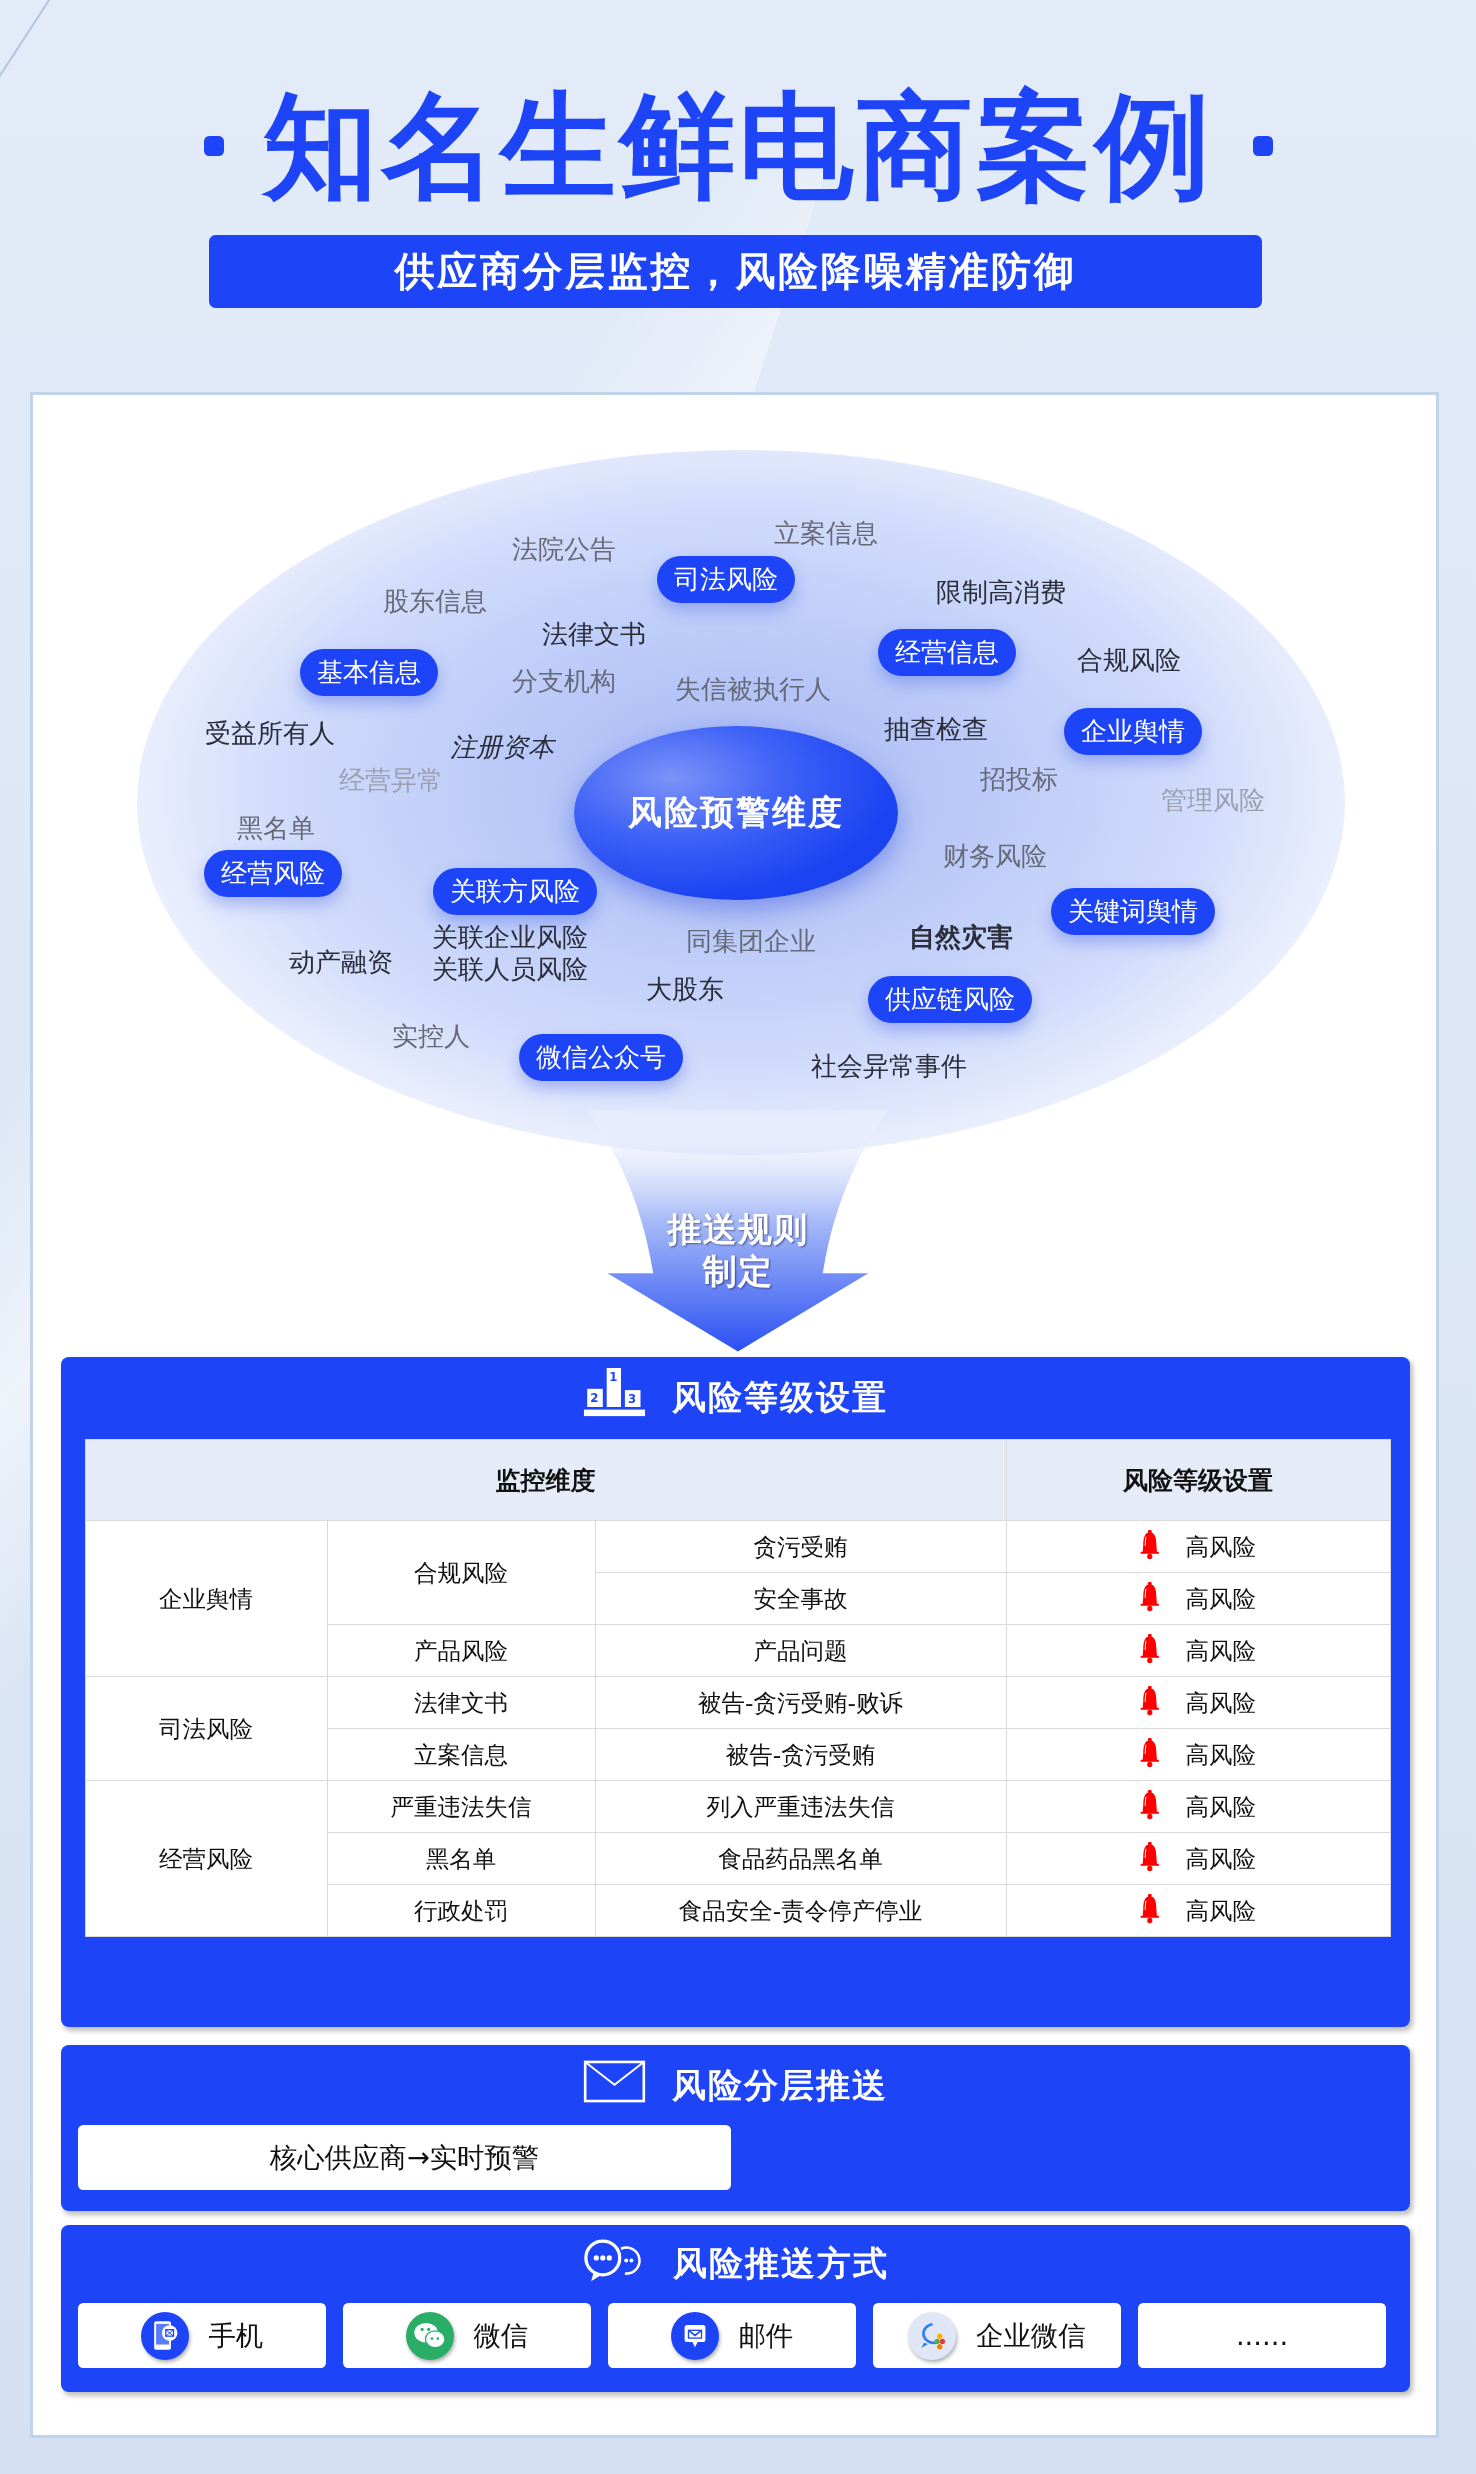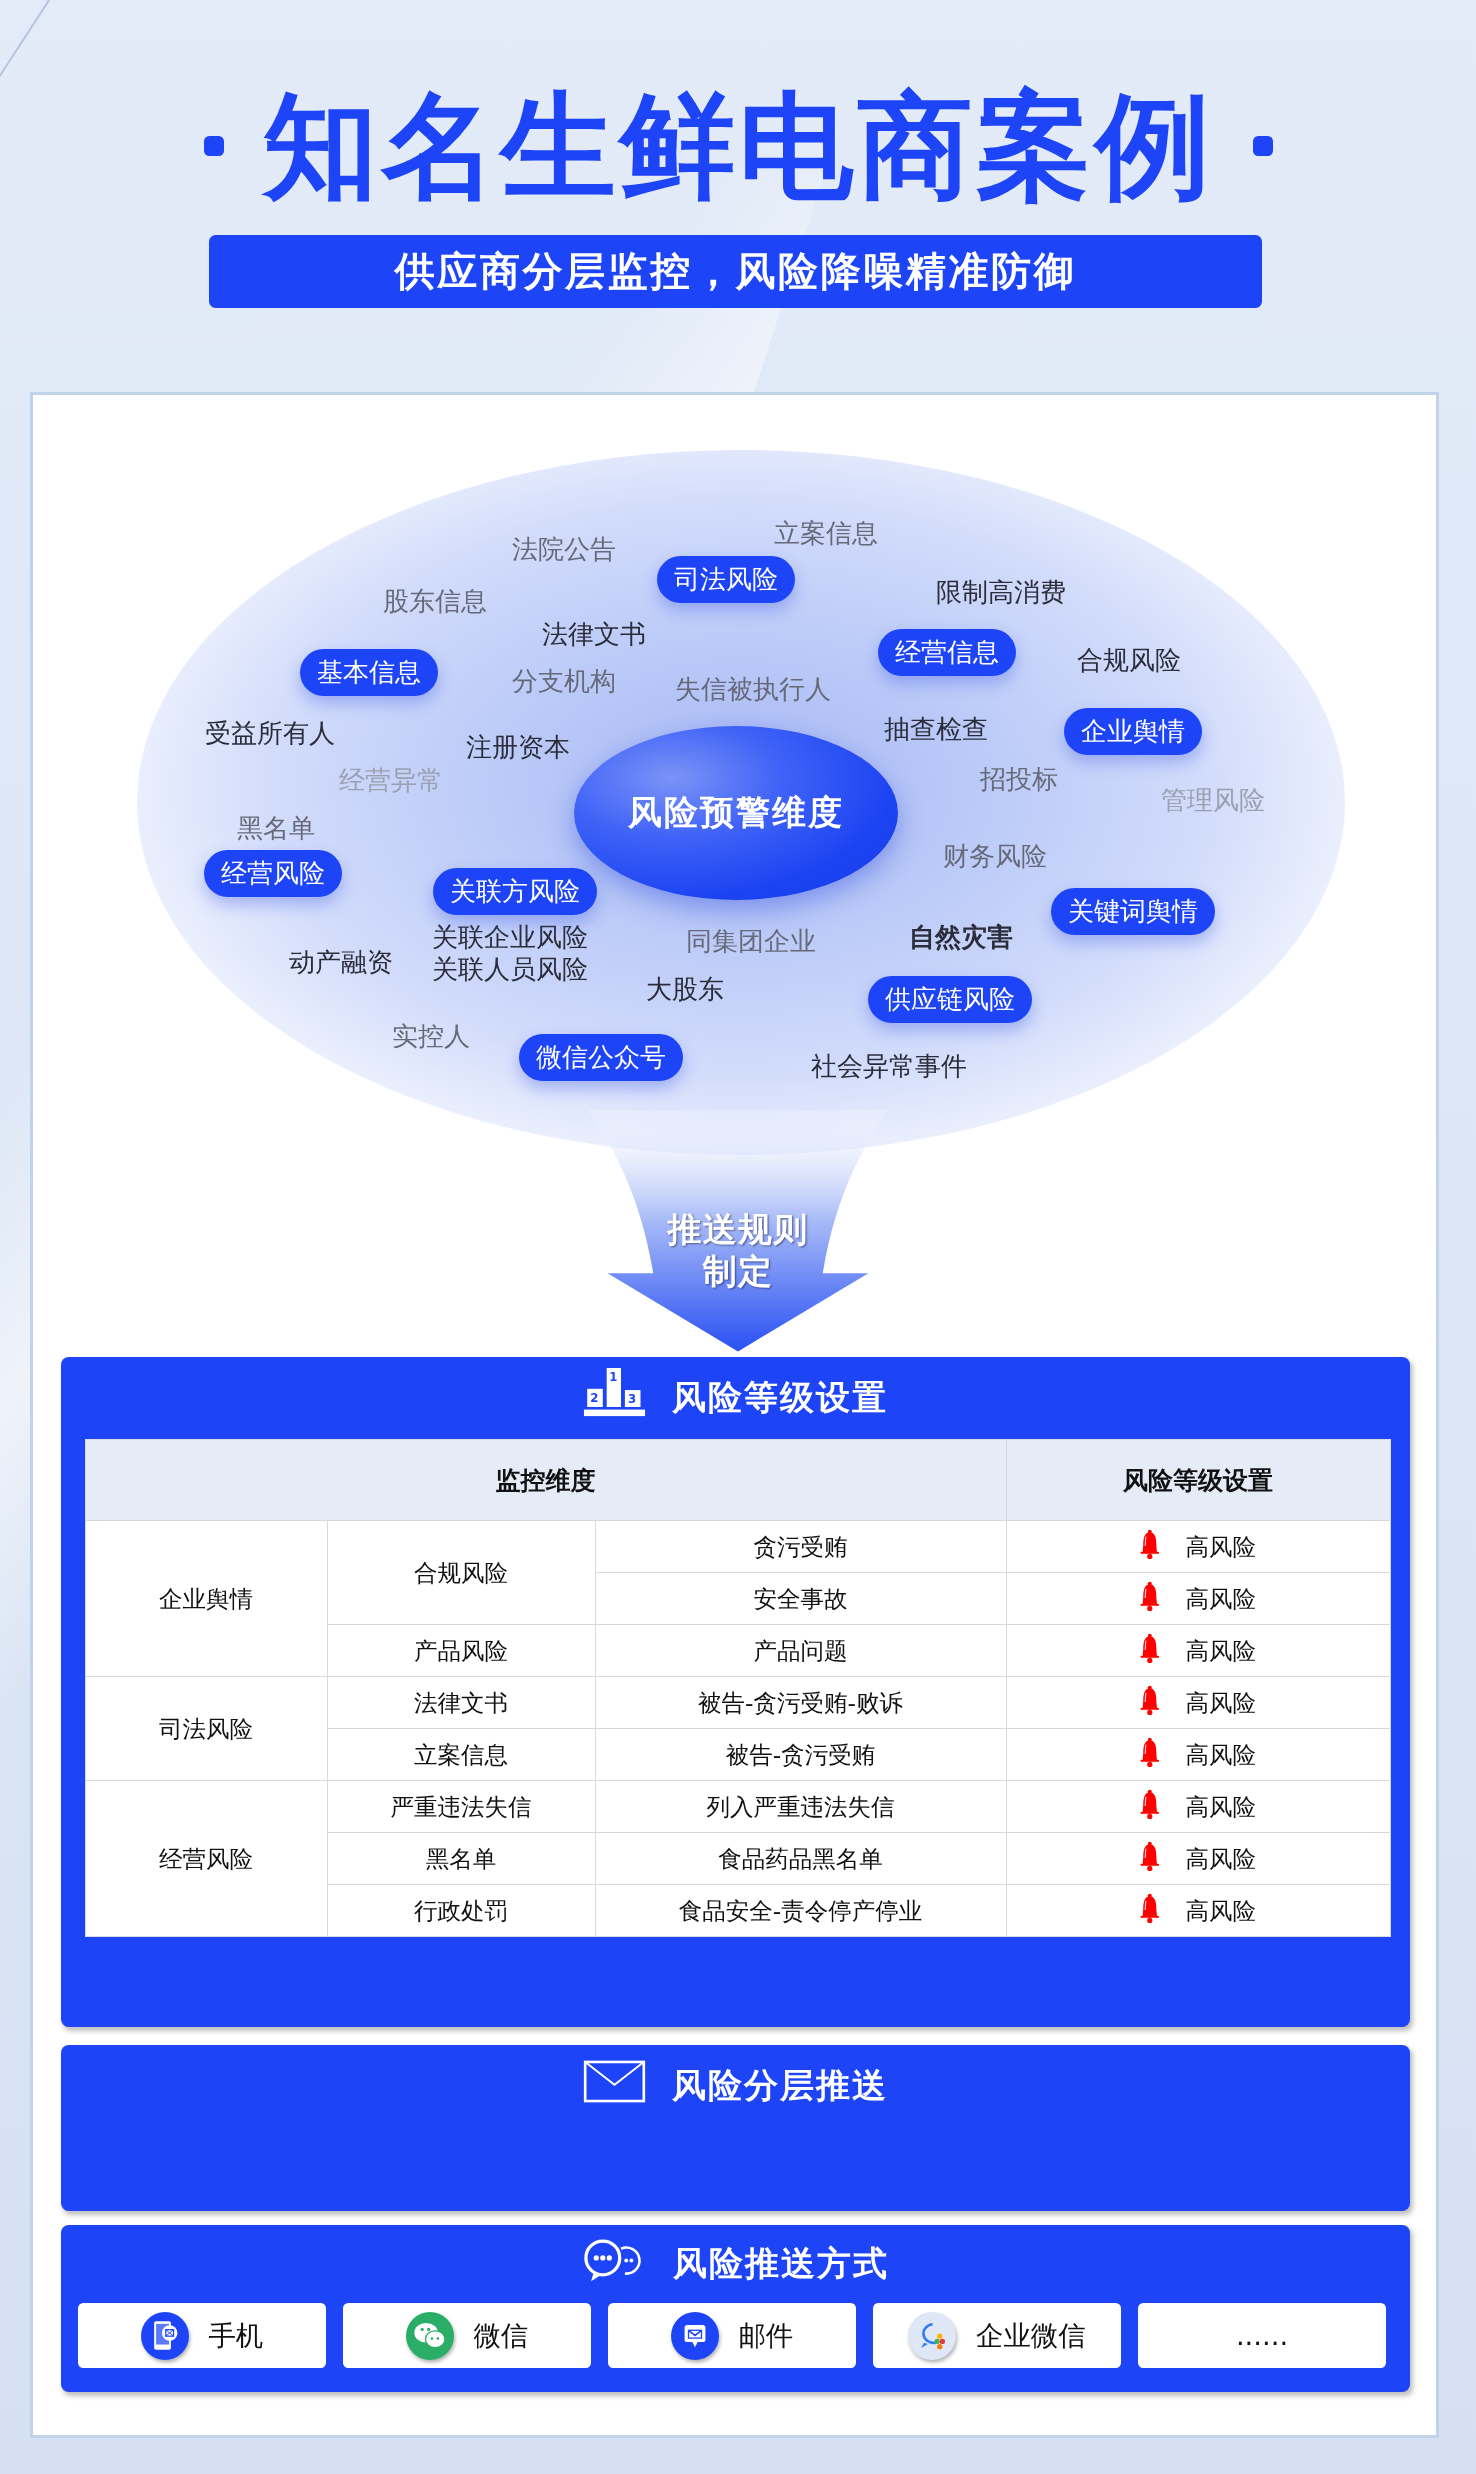--- a/index.html
+++ b/index.html
@@ -305,20 +305,21 @@
 <div class="panel" style="top:2045px; height:166px;">
   <div class="panel-head" style="height:72px; padding-top:9.1px;">
     <span>
       <svg width="63" height="43" viewBox="0 0 96 66">
         <rect x="3" y="3" width="90" height="60" fill="none" stroke="#fff" stroke-width="4"></rect>
         <polyline points="3,3 48,38 93,3" fill="none" stroke="#fff" stroke-width="3"></polyline>
       </svg>
     </span>
     <span>风险分层推送</span>
   </div>
+  <div class="tier-box" style="left:17px;">核心供应商→实时预警</div>
 </div>
 
 <div class="panel" style="top:2225px; height:167px;">
   <div class="panel-head" style="height:72px; padding-top:6.5px;">
     <span>
       <svg width="65" height="47" viewBox="0 0 100 72">
         <circle cx="32" cy="32" r="26" fill="none" stroke="#fff" stroke-width="5"></circle>
         <path d="M18,54 L14,68 L30,58" fill="#fff"></path>
         <circle cx="22" cy="32" r="4" fill="#fff"></circle>
           <circle cx="32" cy="32" r="4" fill="#fff"></circle>
@@ -389,21 +390,21 @@
 <div class="word w-mid" style="left: 512px; top: 534px;">法院公告</div>
 <div class="word w-mid" style="left: 774px; top: 518px;">立案信息</div>
 <div class="word w-mid" style="left: 383px; top: 586px;">股东信息</div>
 <div class="word w-dark" style="left: 936px; top: 577px;">限制高消费</div>
 <div class="word w-dark" style="left: 542px; top: 619px;">法律文书</div>
 <div class="word w-dark" style="left: 1077px; top: 645px;">合规风险</div>
 <div class="word w-mid" style="left: 512px; top: 666px;">分支机构</div>
 <div class="word w-mid" style="left: 675px; top: 674px;">失信被执行人</div>
 <div class="word w-dark" style="left: 205px; top: 718px;">受益所有人</div>
 <div class="word w-dark" style="left: 884px; top: 714px;">抽查检查</div>
-<div class="word w-dark" style="left: 466px; top: 732px;">注册资本</div>
+<div class="word w-dark" style="left: 450px; top: 732px; font-style: italic;">注册资本</div>
 <div class="word w-light" style="left: 339px; top: 765px;">经营异常</div>
 <div class="word w-mid" style="left: 980px; top: 764px;">招投标</div>
 <div class="word w-light" style="left: 1161px; top: 785px;">管理风险</div>
 <div class="word w-mid" style="left: 237px; top: 813px;">黑名单</div>
 <div class="word w-mid" style="left: 943px; top: 841px;">财务风险</div>
 <div class="word w-dark" style="left: 432px; top: 922px;">关联企业风险</div>
 <div class="word w-mid" style="left: 686px; top: 926px;">同集团企业</div>
 <div class="word w-dark" style="left: 909px; top: 922px; font-weight: bold;">自然灾害</div>
 <div class="word w-dark" style="left: 289px; top: 947px;">动产融资</div>
 <div class="word w-dark" style="left: 432px; top: 954px;">关联人员风险</div>

